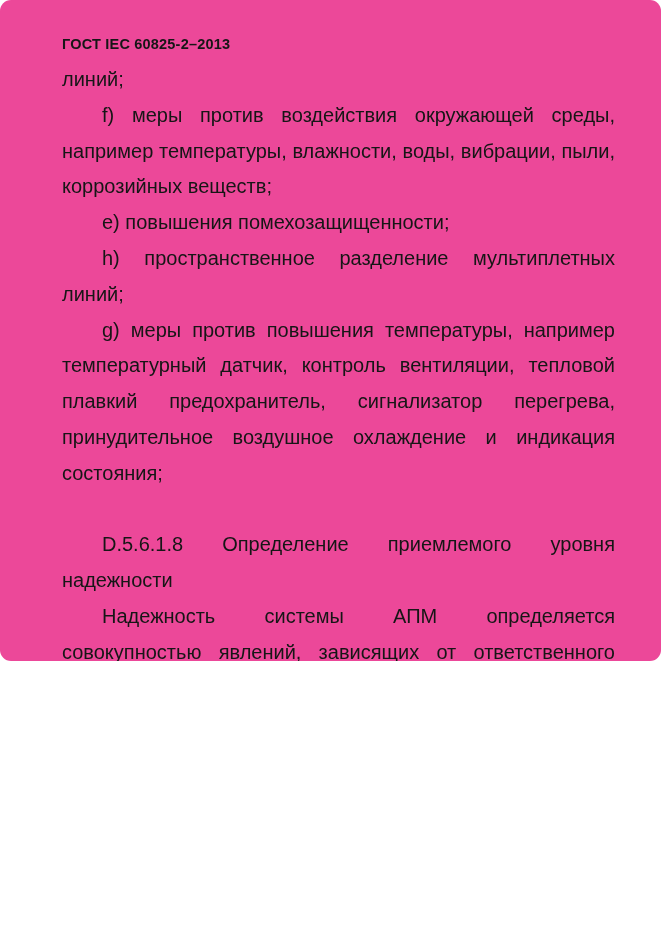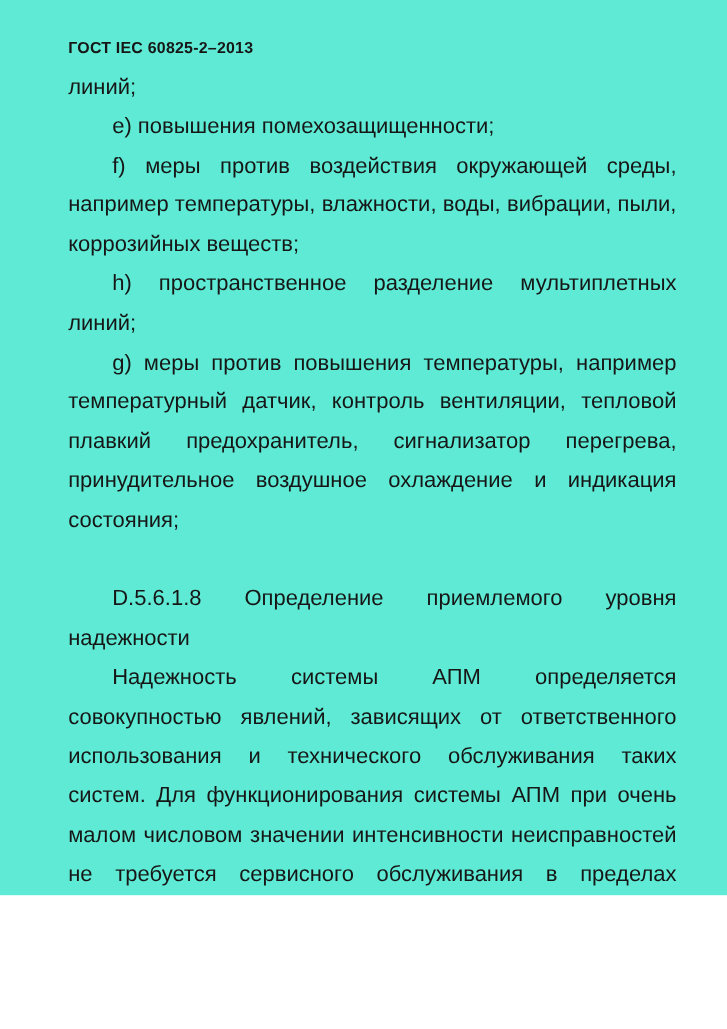--- a/index.html
+++ b/index.html
@@ -3,25 +3,26 @@
 <meta charset="utf-8">
 <style>
   html, body {
     margin: 0;
     padding: 0;
     background: #ffffff;
   }
   .page {
     position: relative;
     width: 661px;
-    height: 814px;
-    background: #5eead4;
+    height: 661px;
+    background: #ec4899;
     color: #161616;
     font-family: "Liberation Sans", sans-serif;
     overflow: hidden;
+    border-radius: 11px;
   }
   .doc-header {
     position: absolute;
     left: 62px;
     top: 36px;
     font-size: 14.5px;
     font-weight: bold;
     letter-spacing: 0.2px;
     white-space: nowrap;
   }
@@ -57,22 +58,22 @@
   }
 </style>
 </head>
 <body>
 
 <div class="page">
   <div class="doc-header">ГОСТ IEC 60825-2–2013</div>
 
   <div class="doc-body">
       <p class="no-indent">линий;</p>
+      <p>f) меры против воздействия окружающей среды, например температуры, влажности, воды, вибрации, пыли, коррозийных веществ;</p>
       <p>e) повышения помехозащищенности;</p>
-      <p>f) меры против воздействия окружающей среды, например температуры, влажности, воды, вибрации, пыли, коррозийных веществ;</p>
       <p>h) пространственное разделение мультиплетных линий;</p>
       <p>g) меры против повышения температуры, например температурный датчик, контроль вентиляции, тепловой плавкий предохранитель, сигнализатор перегрева, принудительное воздушное охлаждение и индикация состояния;</p>
       <p class="heading-gap">D.5.6.1.8 Определение приемлемого уровня надежности</p>
       <p class="continues">Надежность системы АПМ определяется совокупностью явлений, зависящих от ответственного использования и технического обслуживания таких систем. Для функционирования системы АПМ при очень малом числовом значении интенсивности неисправностей не требуется сервисного обслуживания в пределах определенного срока функционирования системы АПМ. Для всех других систем неработоспособность системы АПМ и, следовательно, числовое значение интенсивности неисправностей зависят от возможности обнаружения</p>
     </div>
 
   <div class="page-number">76</div>
 </div>
 
 </body></html>

